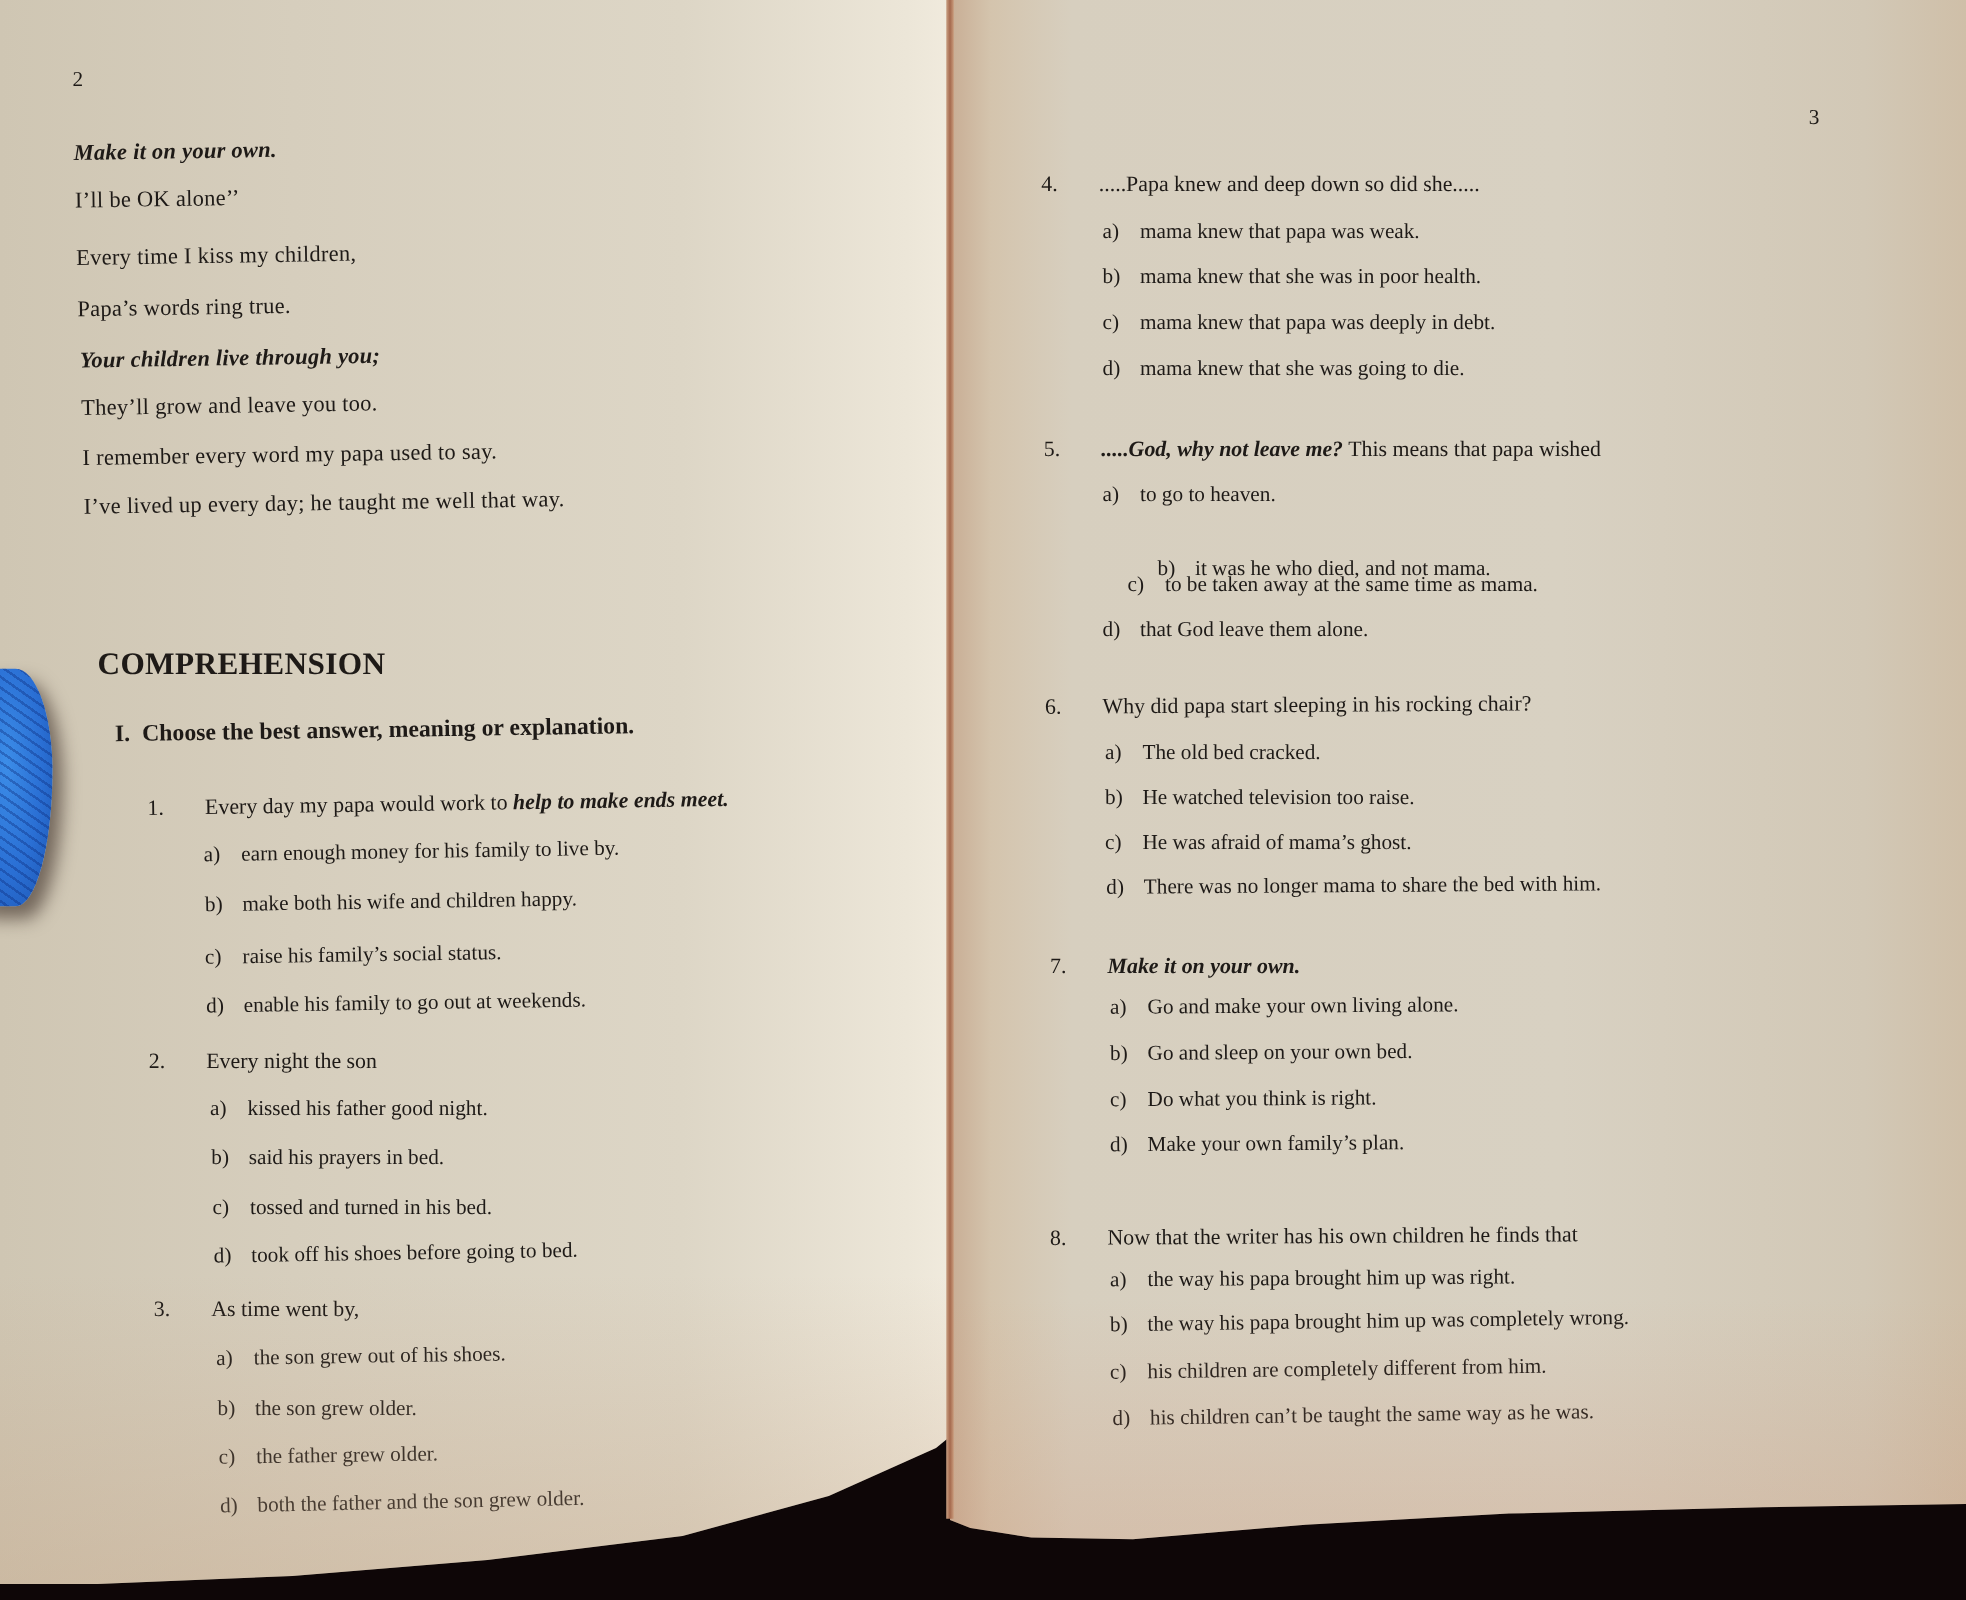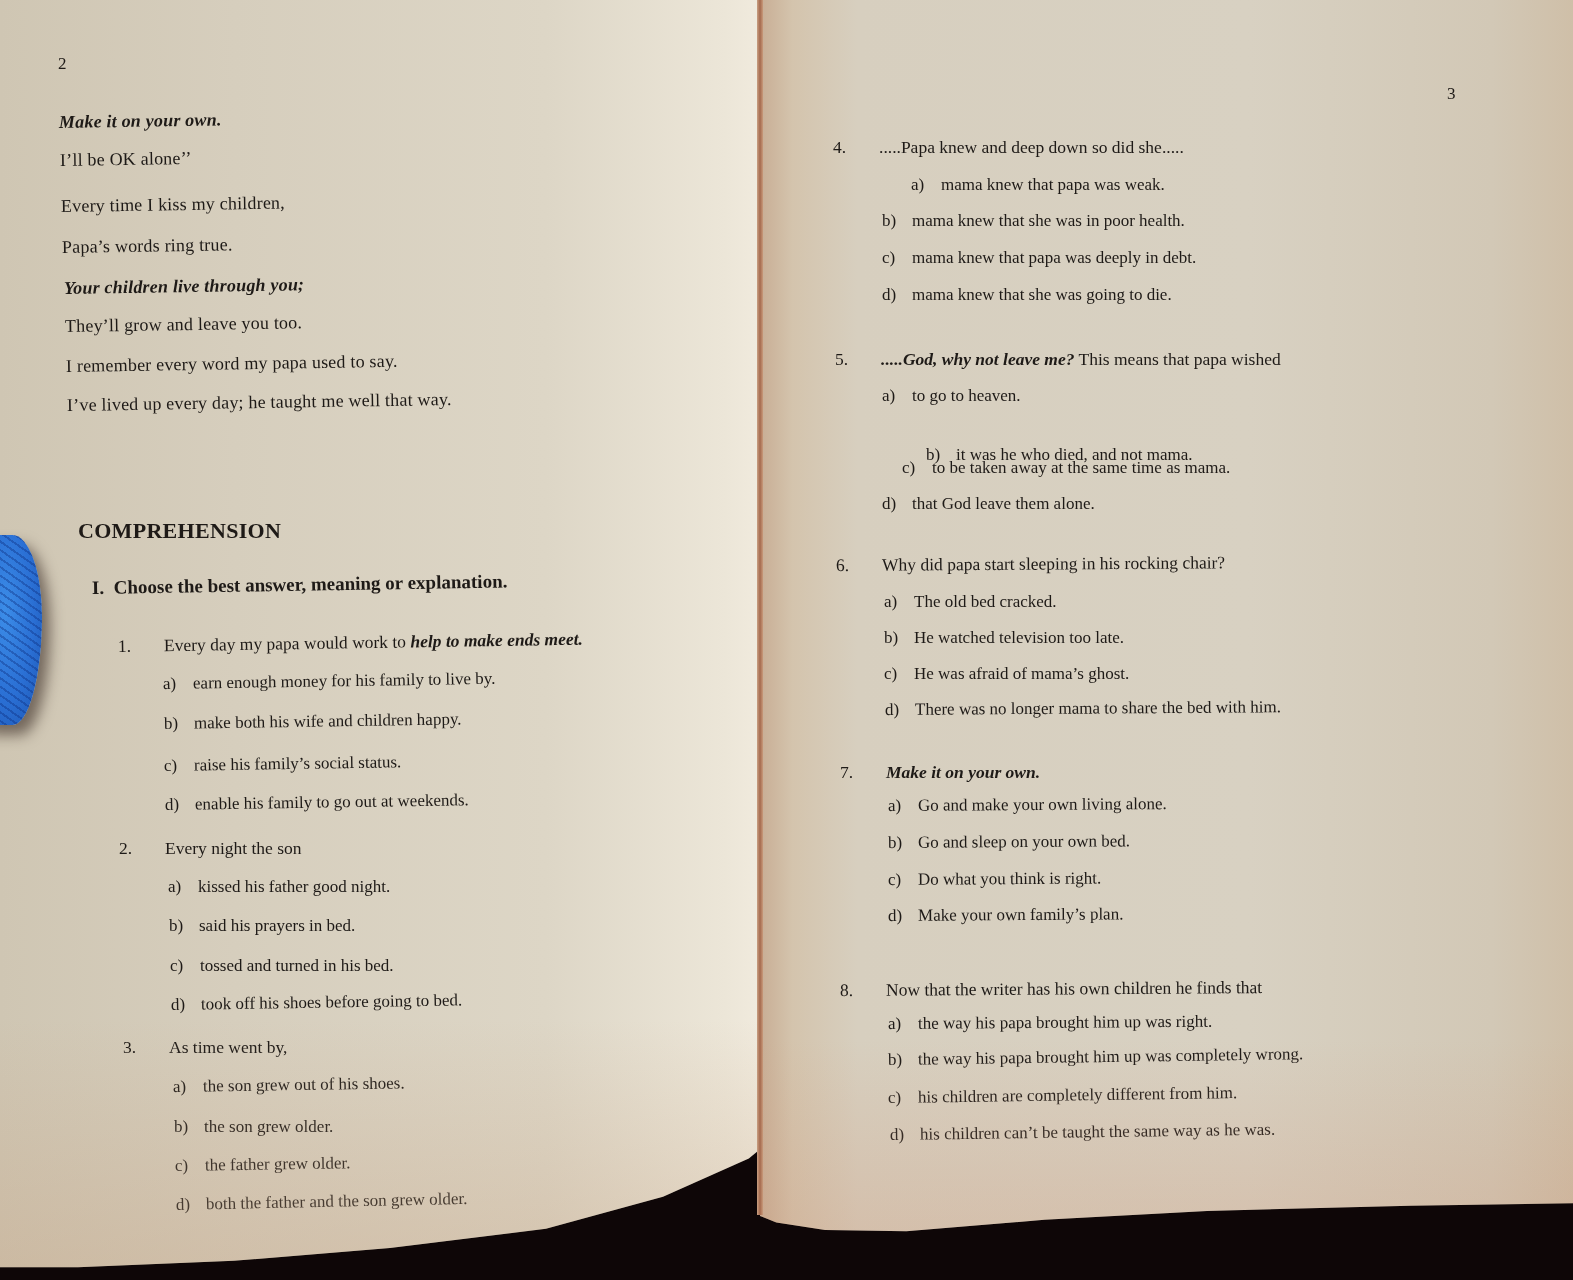--- a/index.html
+++ b/index.html
@@ -56,21 +56,21 @@
       content: "";
       position: absolute;
       left: 0; right: 0; bottom: 0; height: 240px;
       background: linear-gradient(180deg, rgba(200,160,130,0) 0%, rgba(205,150,120,0.35) 100%);
     }
     .abs { position: absolute; white-space: nowrap; }
     .pn { font-size: 17px; }
     .line { font-size: 18px; letter-spacing: 0.2px; }
     .it { }
     .bi { font-style: italic; font-weight: bold; }
-    .heading { font-size: 22px; font-weight: bold; letter-spacing: 0.3px; }
+    .heading { font-size: 25px; font-weight: bold; letter-spacing: 0.3px; }
     .instr { font-size: 19px; font-weight: bold; }
     .q { font-size: 17.5px; }
     .qnum { display: inline-block; width: 46px; }
     .opt { font-size: 17px; }
     .olab { display: inline-block; width: 30px; }
     .blue-blob {
       position: absolute;
       left: -20px;
       top: 535px;
       width: 62px;
@@ -153,21 +153,21 @@
   <div class="spine"></div>
 
   <div class="page page-right">
     <div class="abs pn" style="left:687px; top:84px;">3</div>
 
     <div>
       <div class="abs q" style="left:73px; top:137px;">
         <span class="qnum">4.</span><span>.....Papa knew and deep down</span>
         <span class="it">so did she.....</span>
       </div>
-      <div class="abs opt" style="left:122px; top:175px;margin-left:29px;"><span class="olab">a)</span><span>mama knew that papa was weak.</span></div>
+      <div class="abs opt" style="left:122px; top:175px;"><span class="olab">a)</span><span>mama knew that papa was weak.</span></div>
       <div class="abs opt" style="left:122px; top:211px;"><span class="olab">b)</span><span>mama knew that she was in poor health.</span></div>
       <div class="abs opt" style="left:122px; top:248px;"><span class="olab">c)</span><span>mama knew that papa was deeply in debt.</span></div>
       <div class="abs opt" style="left:122px; top:285px;"><span class="olab">d)</span><span>mama knew that she was going to die.</span></div>
     </div>
 
     <div>
       <div class="abs q" style="left:75px; top:349px;">
         <span class="qnum">5.</span><span class="bi">.....God, why not leave me?</span>
         <span>This means that papa wished</span>
       </div>
@@ -175,21 +175,21 @@
       <div class="abs opt" style="left:122px; top:445px;margin-left:44px;"><span class="olab">b)</span><span>it was he who died, and not mama.</span></div>
       <div class="abs opt" style="left:122px; top:458px;margin-left:20px;"><span class="olab">c)</span><span>to be taken away at the same time as mama.</span></div>
       <div class="abs opt" style="left:122px; top:494px;"><span class="olab">d)</span><span>that God leave them alone.</span></div>
     </div>
 
     <div>
       <div class="abs q tilt-r1" style="left:76px; top:555px;">
         <span class="qnum">6.</span><span>Why did papa start sleeping in his rocking chair?</span>
       </div>
       <div class="abs opt" style="left:124px; top:592px;"><span class="olab">a)</span><span>The old bed cracked.</span></div>
-      <div class="abs opt" style="left:124px; top:628px;"><span class="olab">b)</span><span>He watched television too late.</span></div>
+      <div class="abs opt" style="left:124px; top:628px;"><span class="olab">b)</span><span>He watched television too raise.</span></div>
       <div class="abs opt" style="left:124px; top:664px;"><span class="olab">c)</span><span>He was afraid of mama’s ghost.</span></div>
       <div class="abs opt tilt-r1" style="left:125px; top:700px;"><span class="olab">d)</span><span>There was no longer mama to share the bed with him.</span></div>
     </div>
 
     <div>
       <div class="abs q" style="left:80px; top:762px;">
         <span class="qnum">7.</span><span class="bi">Make it on your own.</span>
       </div>
       <div class="abs opt tilt-r1" style="left:128px; top:796px;"><span class="olab">a)</span><span>Go and make your own living alone.</span></div>
       <div class="abs opt tilt-r1" style="left:128px; top:833px;"><span class="olab">b)</span><span>Go and sleep on your own bed.</span></div>

